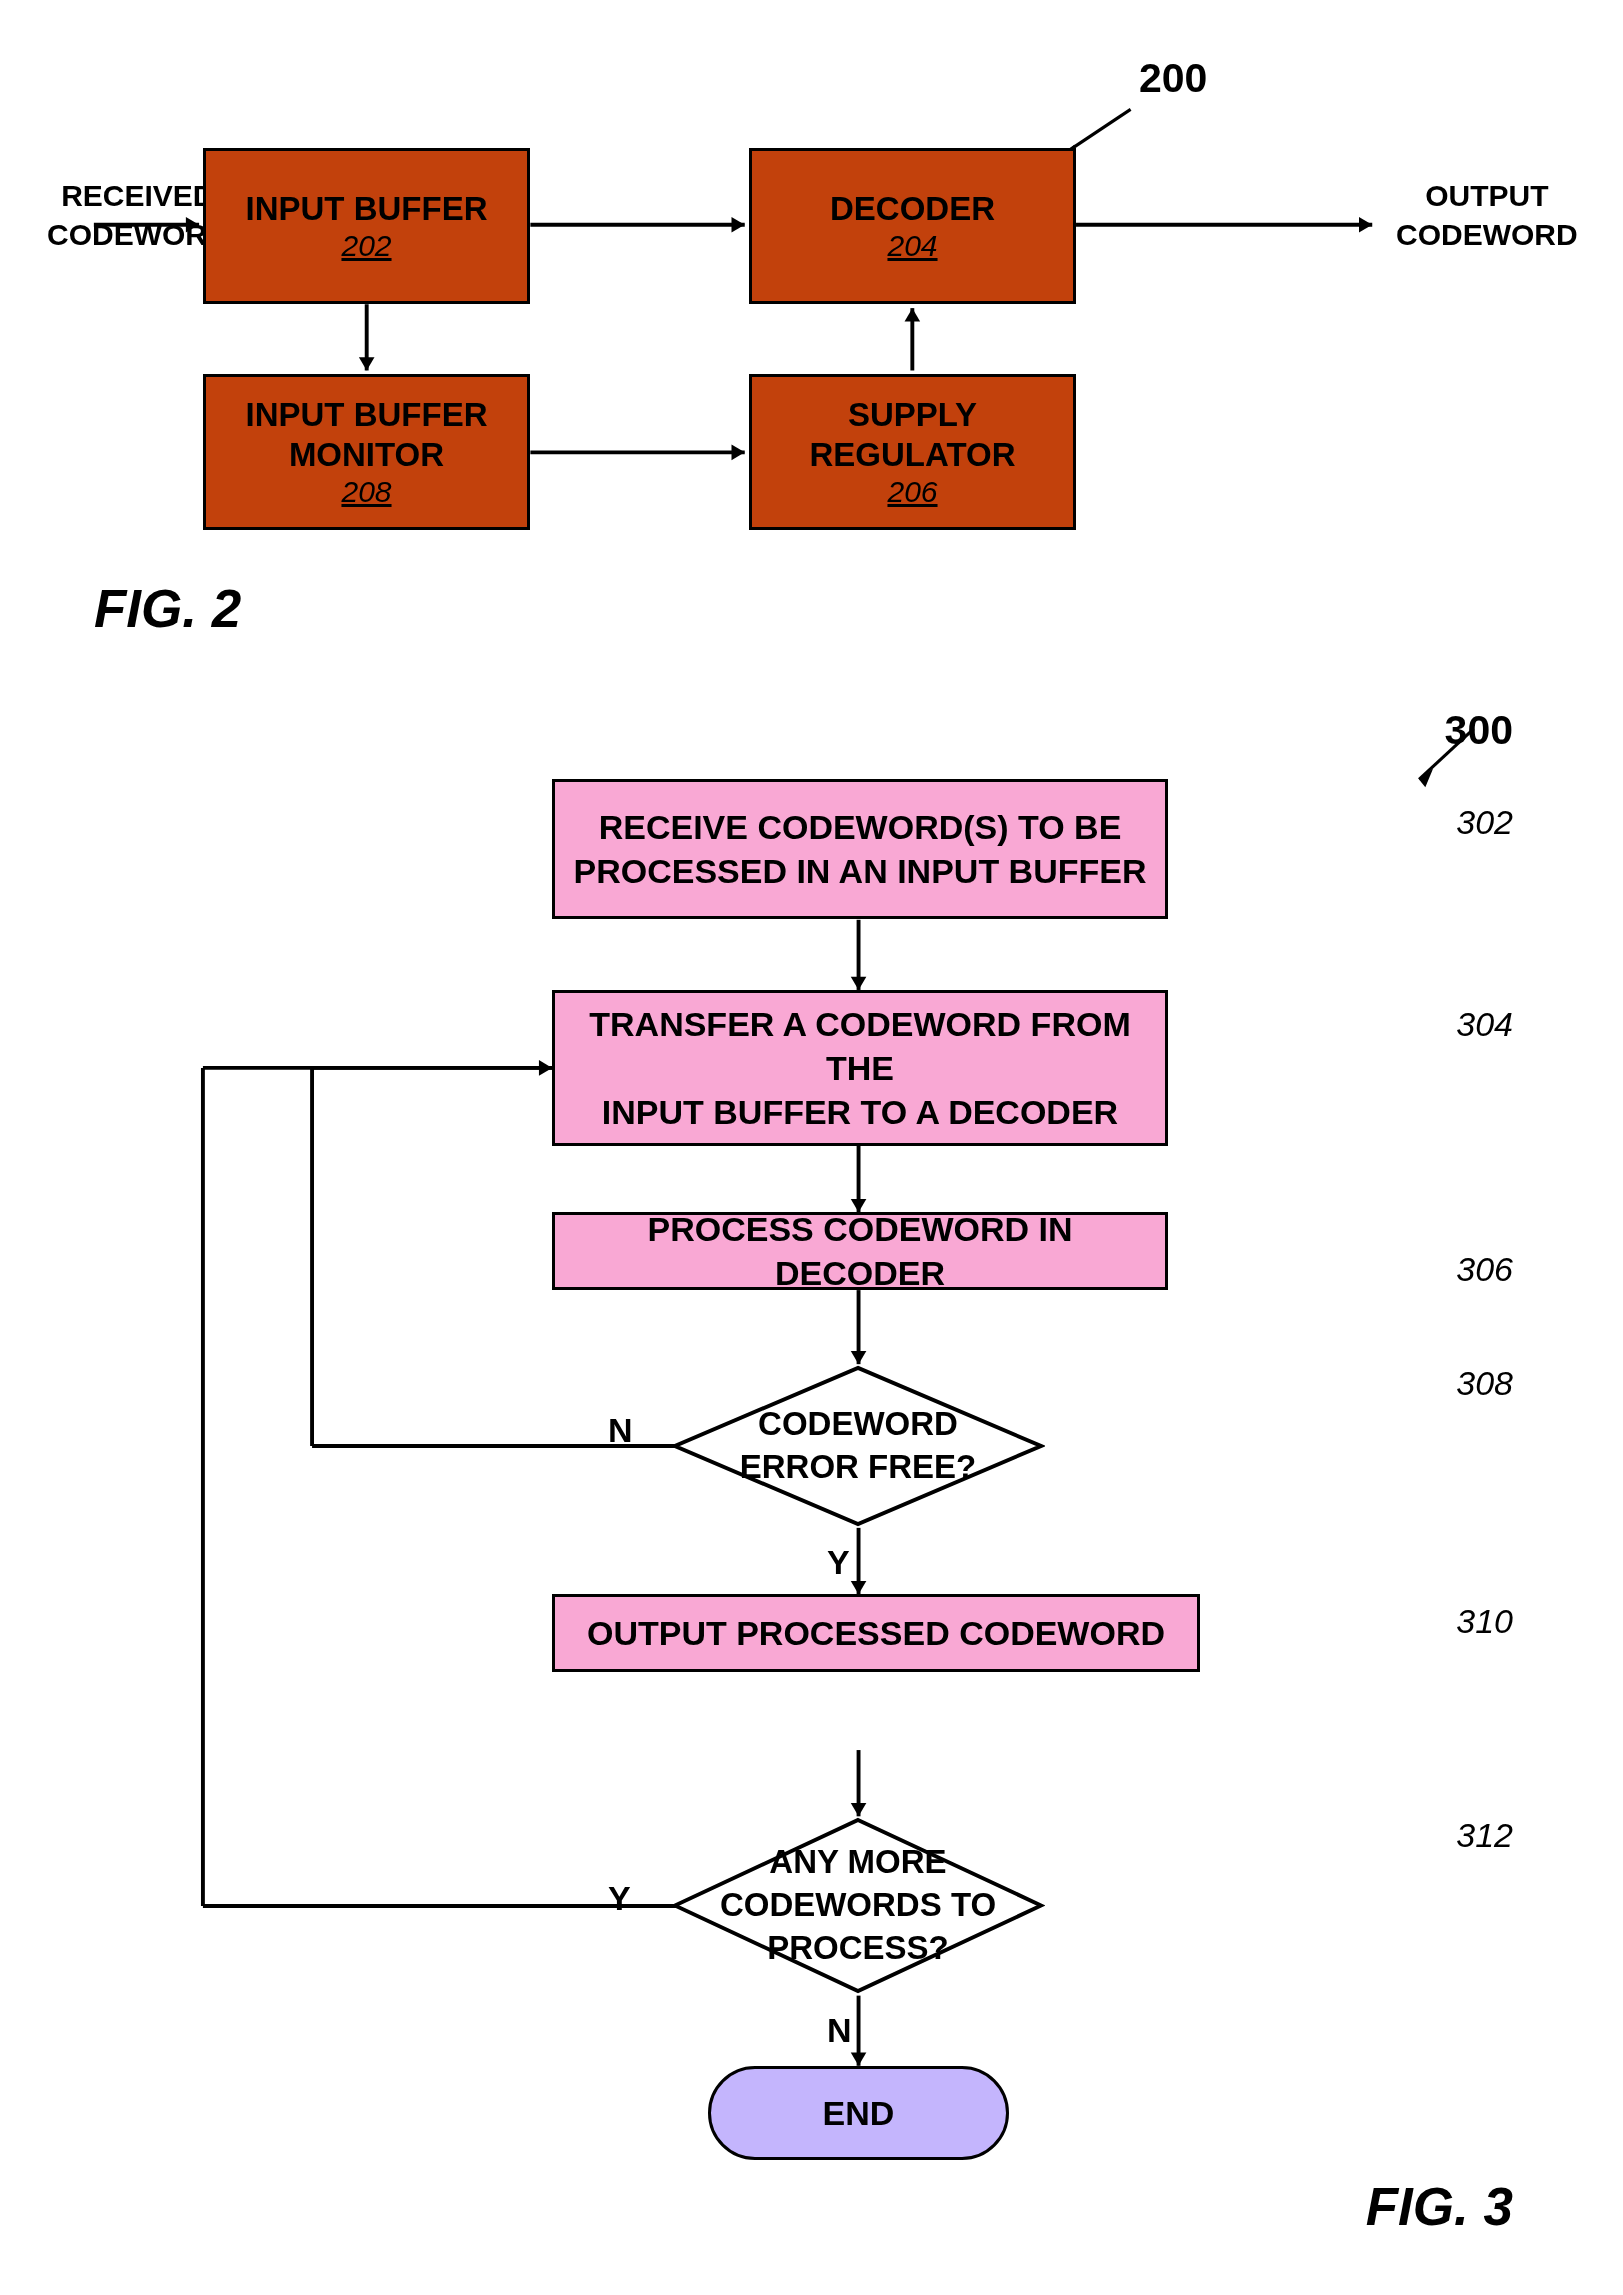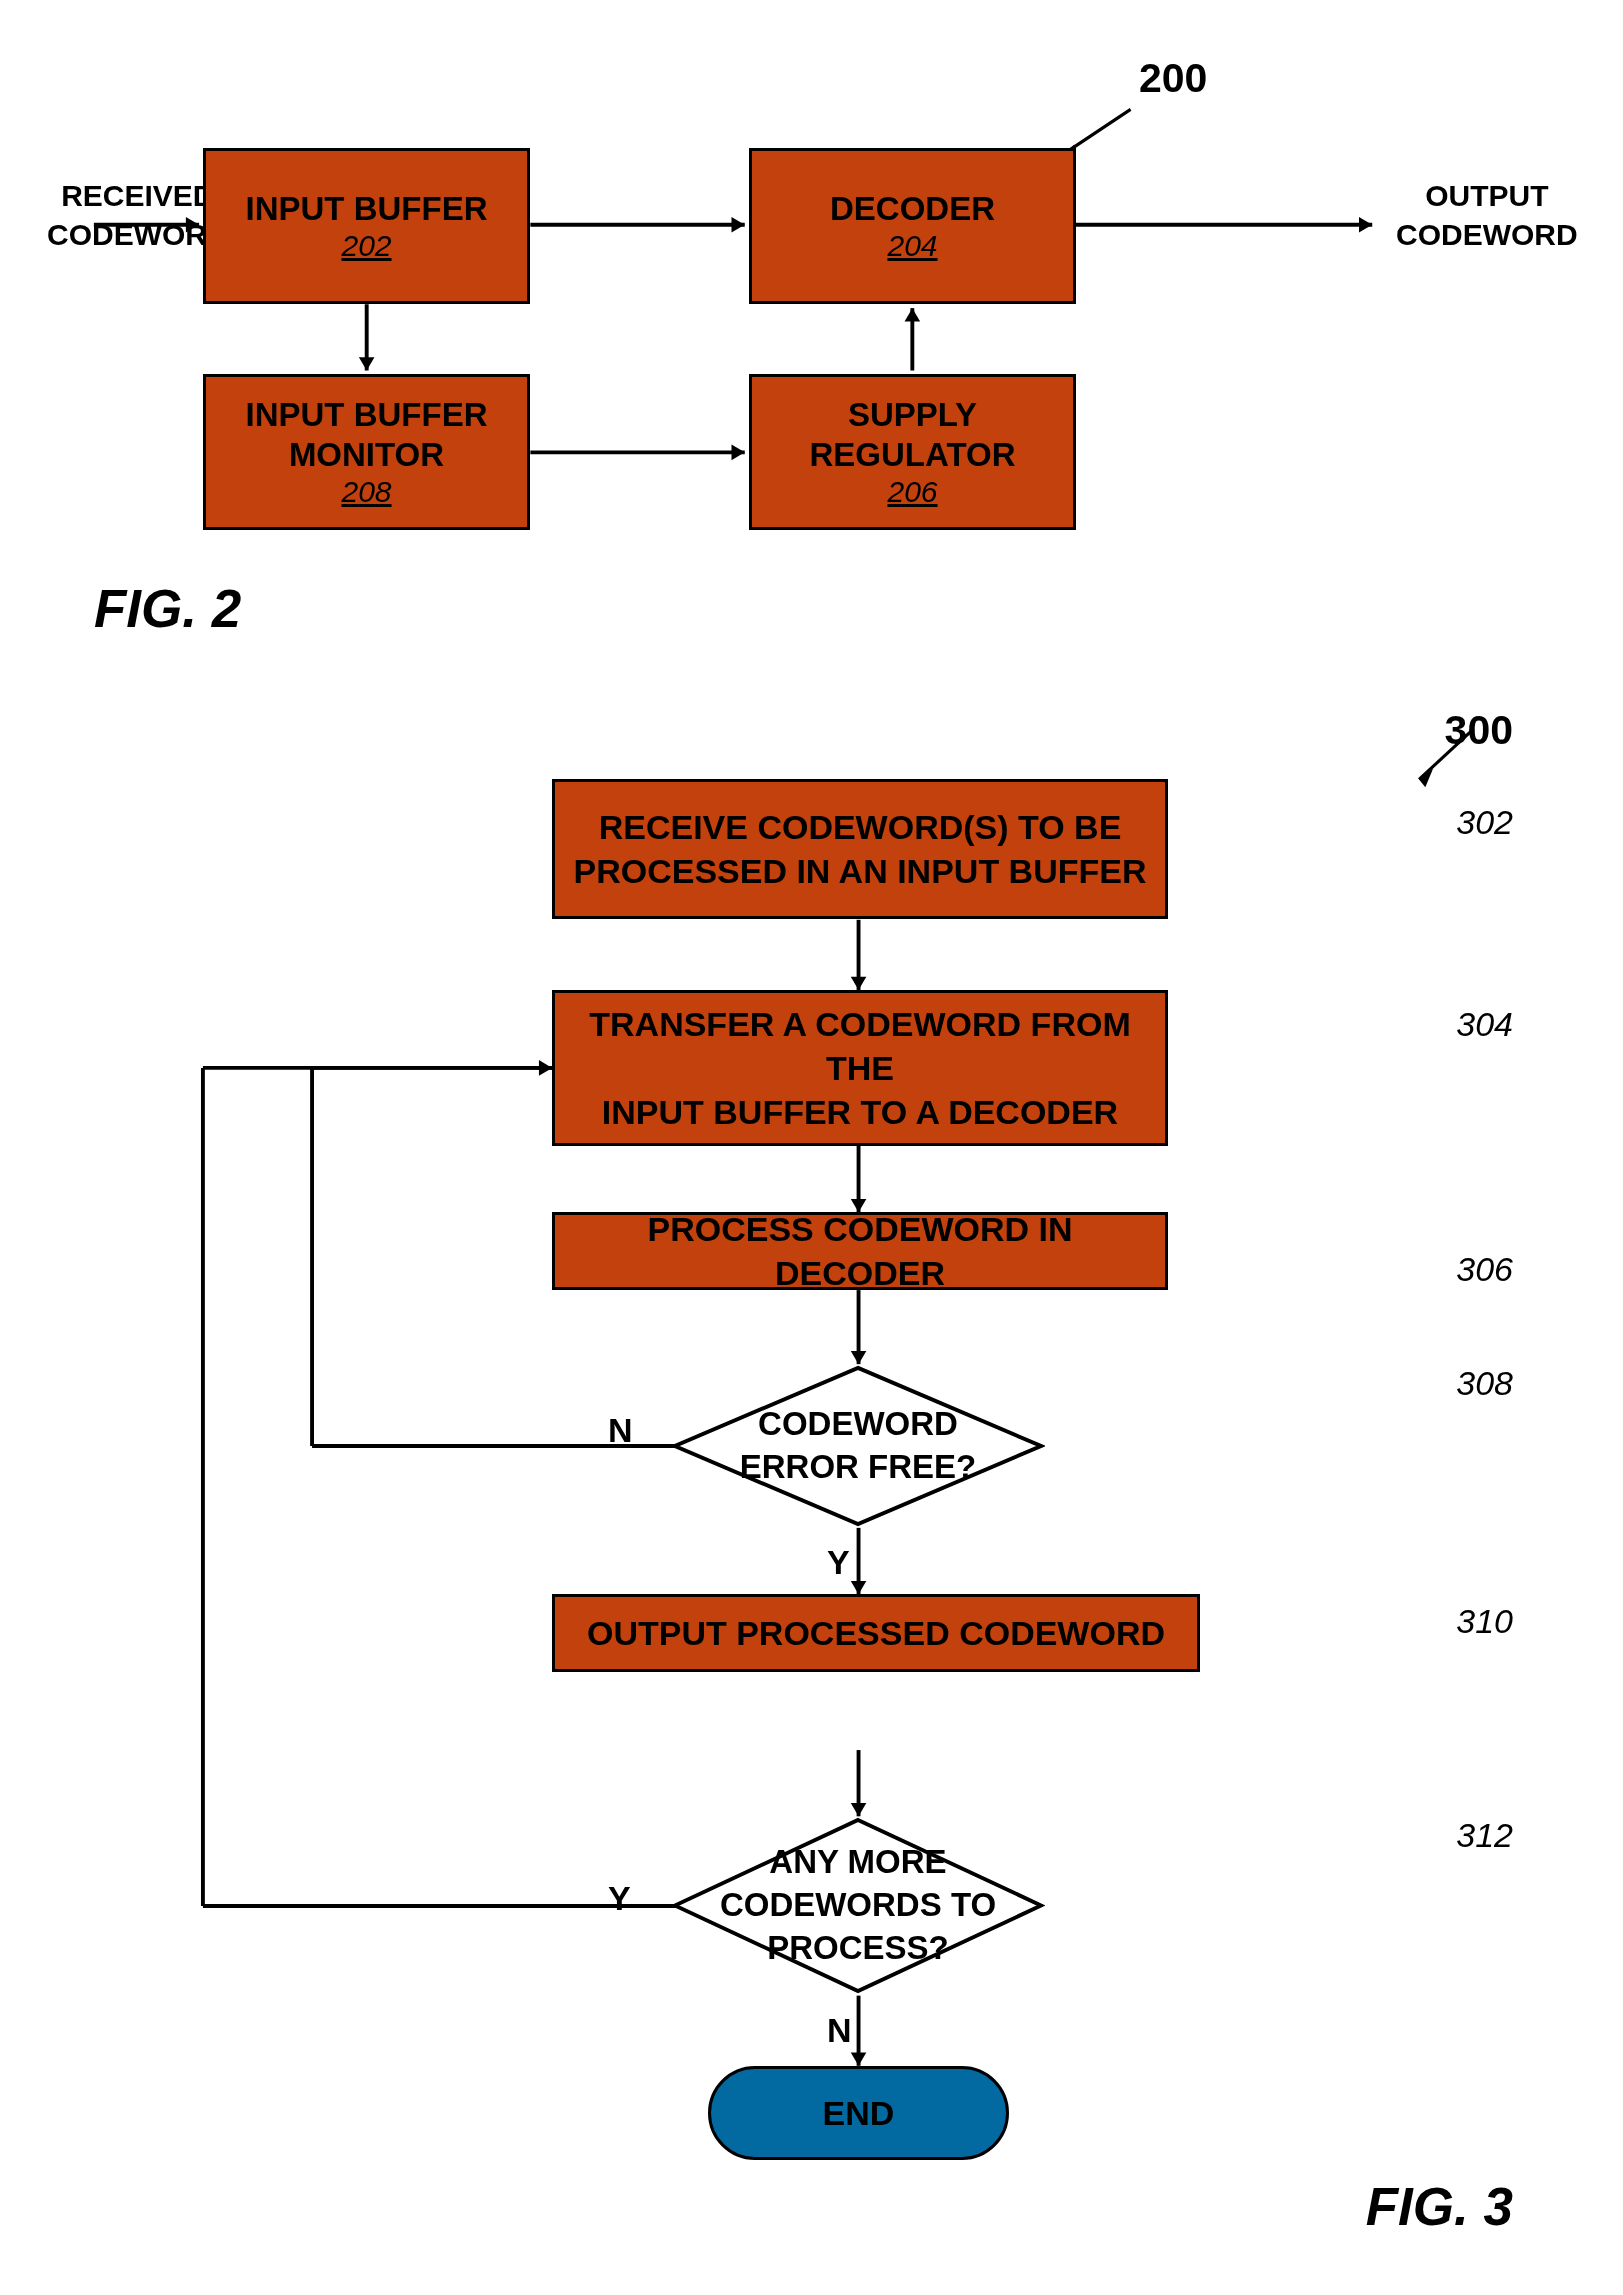--- a/index.html
+++ b/index.html
@@ -113,21 +113,21 @@
       right: 62px;
       font-size: 53px;
       font-weight: bold;
       font-style: italic;
     }
 
     
     .fc-box {
       position: absolute;
       border: 3.9px solid #000;
-      background: #c2410c;
+      background: #f9a8d4;
       display: flex;
       align-items: center;
       justify-content: center;
       text-align: center;
     }
 
     .fc-box-label {
       font-size: 34px;
       font-weight: bold;
       line-height: 1.3;
@@ -162,21 +162,21 @@
       font-weight: bold;
       line-height: 1.3;
       text-align: center;
     }
 
     
     .rounded-box {
       position: absolute;
       border: 3.9px solid #000;
       border-radius: 62px;
-      background: #0369a1;
+      background: #c4b5fd;
       display: flex;
       align-items: center;
       justify-content: center;
       text-align: center;
     }
 
     
     .step-ref {
       position: absolute;
       font-size: 34px;

